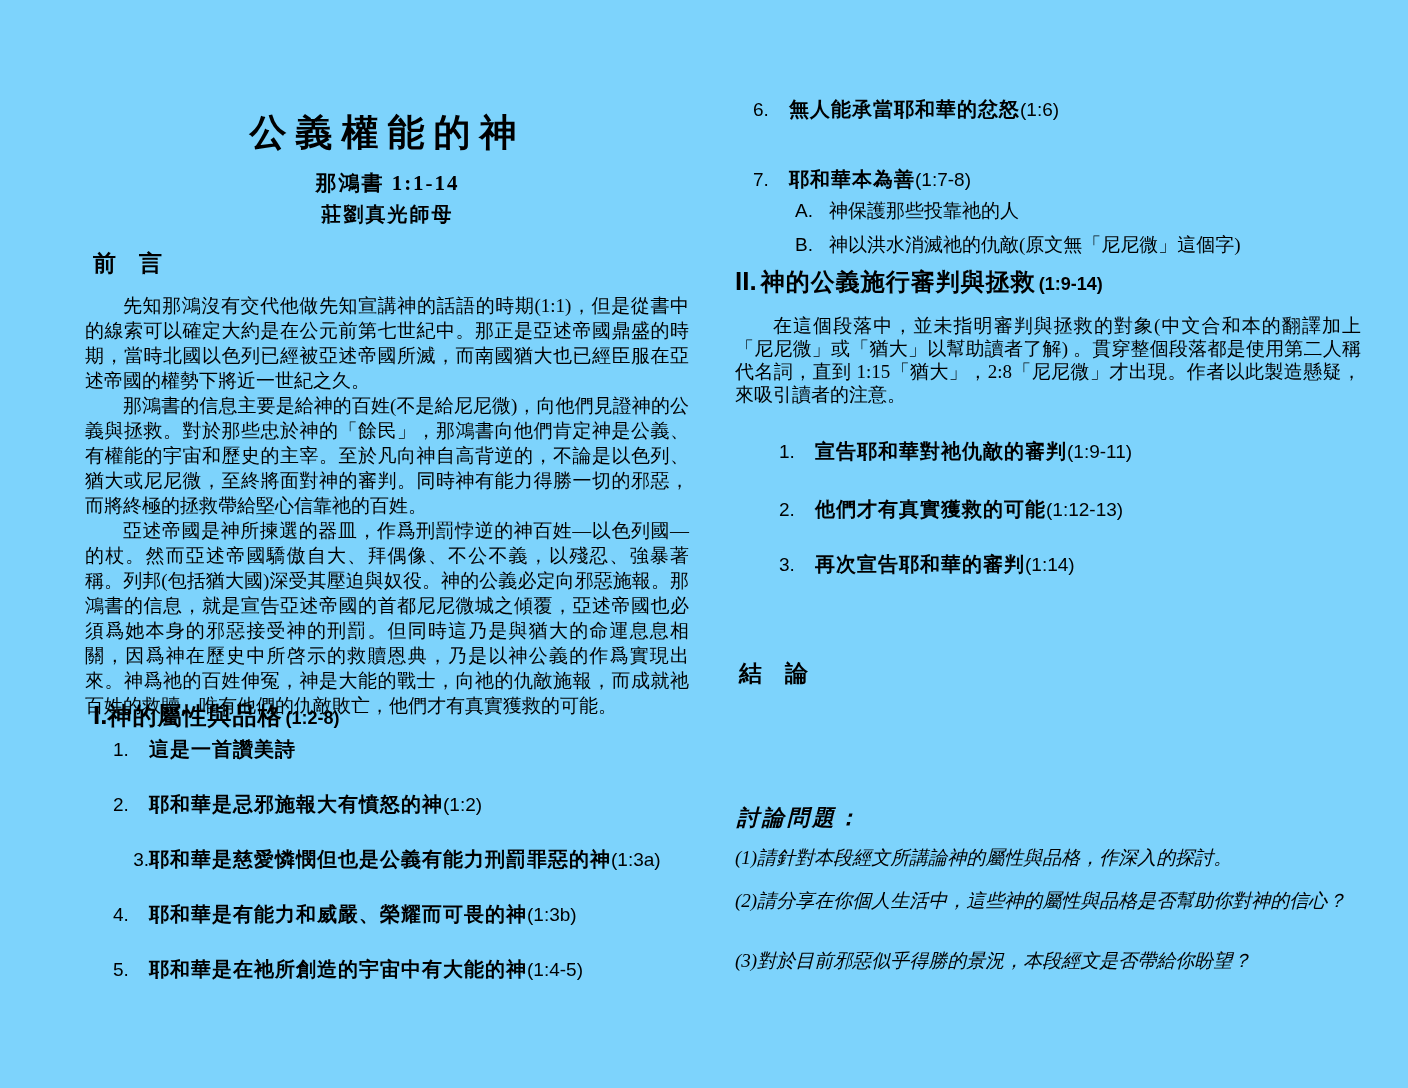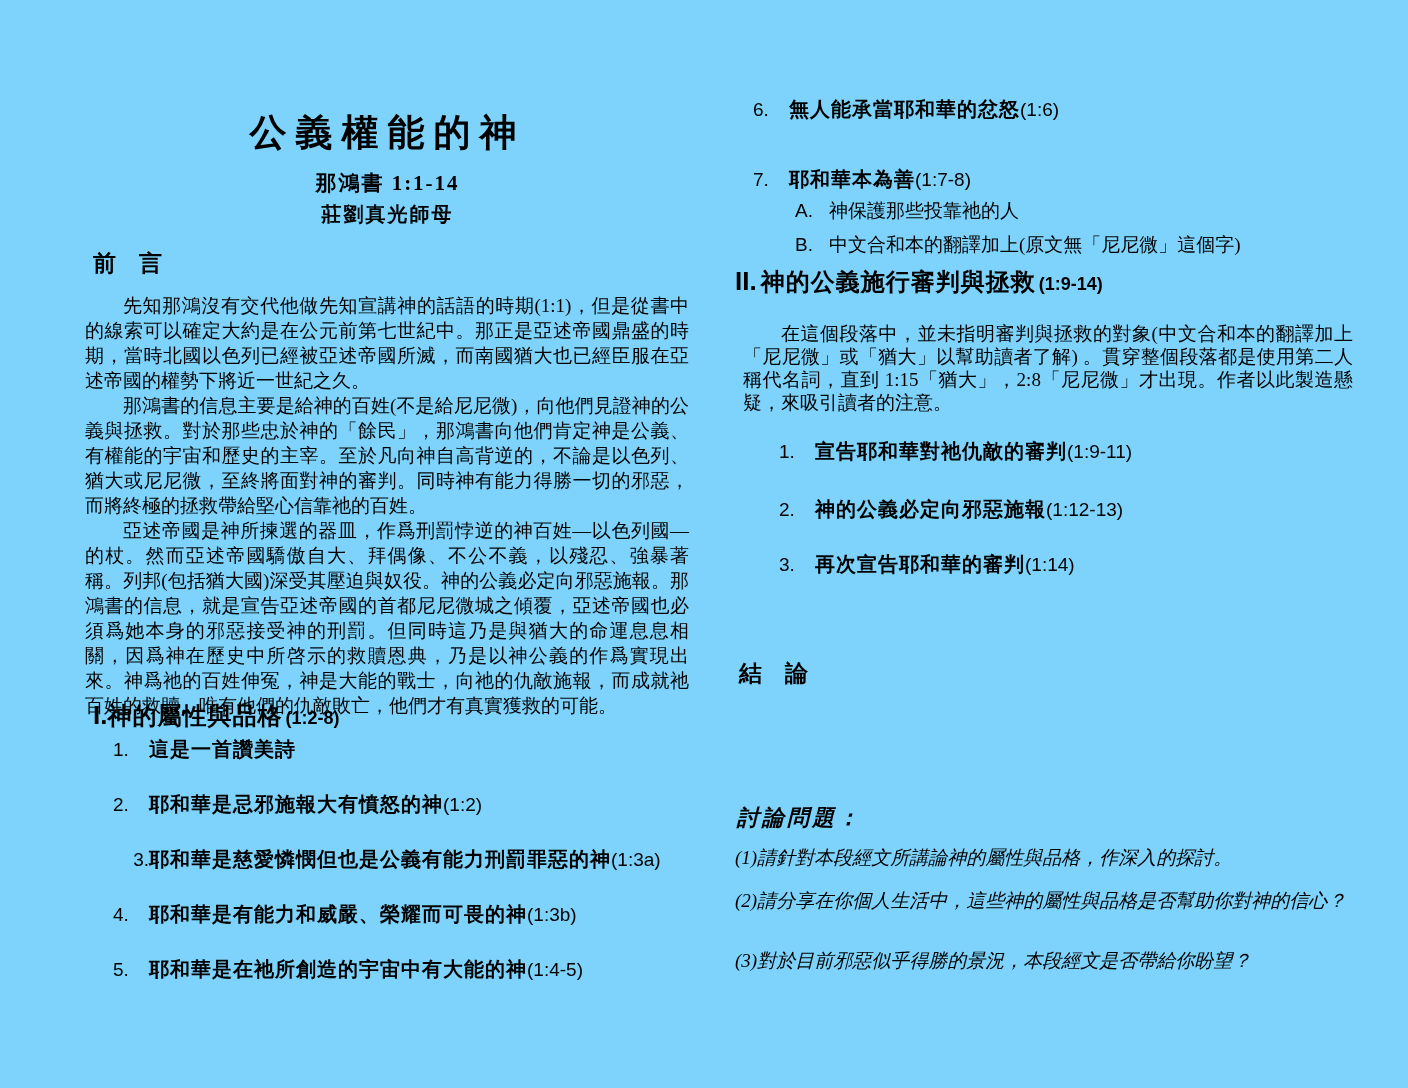--- a/index.html
+++ b/index.html
@@ -69,21 +69,21 @@
   .subitem .snum {
     display:inline-block; width:34px;
     font-family:"Liberation Sans", sans-serif;
     font-size:19px;
   }
 
   .right-para {
     position:absolute; top:314px; left:0; width:626px;
     font-size:19px; line-height:23px; text-align:justify;
   }
-  .right-para p { text-indent:2em; margin:8px; }
+  .right-para p { text-indent:2em; margin:0; }
 
   .h-conclusion {
     position:absolute; top:658px; left:4px;
     font-size:23px; font-weight:bold;
   }
   .h-discussion {
     position:absolute; top:803px; left:2px;
     font-size:22px; font-weight:bold; font-style:italic;
     letter-spacing:3px;
   }
@@ -143,37 +143,37 @@
     </div>
 
     <div class="oitem" style="top:166px; left:18px;">
       <span class="num">7.</span><span class="itext">耶和華本為善</span><span class="iref">(1:7-8)</span>
     </div>
 
     <div class="subitem" style="top:198px;">
       <span class="snum">A.</span><span>神保護那些投靠祂的人</span>
     </div>
     <div class="subitem" style="top:232px;">
-      <span class="snum">B.</span><span>中文合和本的翻譯加上(原文無「尼尼微」這個字)</span>
+      <span class="snum">B.</span><span>神以洪水消滅祂的仇敵(原文無「尼尼微」這個字)</span>
     </div>
 
     <div class="sec-heading" style="top:266px; left:0;">
       <span class="sec-label">II.</span>
       <span class="sec-title">神的公義施行審判與拯救</span><span class="sec-ref">(1:9-14)</span>
     </div>
 
     <div class="right-para">
       <p>在這個段落中，並未指明審判與拯救的對象(中文合和本的翻譯加上「尼尼微」或「猶大」以幫助讀者了解) 。貫穿整個段落都是使用第二人稱代名詞，直到 1:15「猶大」，2:8「尼尼微」才出現。作者以此製造懸疑，來吸引讀者的注意。</p>
     </div>
 
     <div class="oitem" style="top:438px; left:44px;">
       <span class="num">1.</span><span class="itext">宣告耶和華對祂仇敵的審判</span><span class="iref">(1:9-11)</span>
     </div>
     <div class="oitem" style="top:496px; left:44px;">
-      <span class="num">2.</span><span class="itext">神的公義必定向邪惡施報</span><span class="iref">(1:12-13)</span>
+      <span class="num">2.</span><span class="itext">他們才有真實獲救的可能</span><span class="iref">(1:12-13)</span>
     </div>
     <div class="oitem" style="top:551px; left:44px;">
       <span class="num">3.</span><span class="itext">再次宣告耶和華的審判</span><span class="iref">(1:14)</span>
     </div>
 
     <div class="h-conclusion">結　論</div>
 
     <div class="h-discussion">討論問題：</div>
 
     <div class="question q1">(1)請針對本段經文所講論神的屬性與品格，作深入的探討。</div>

